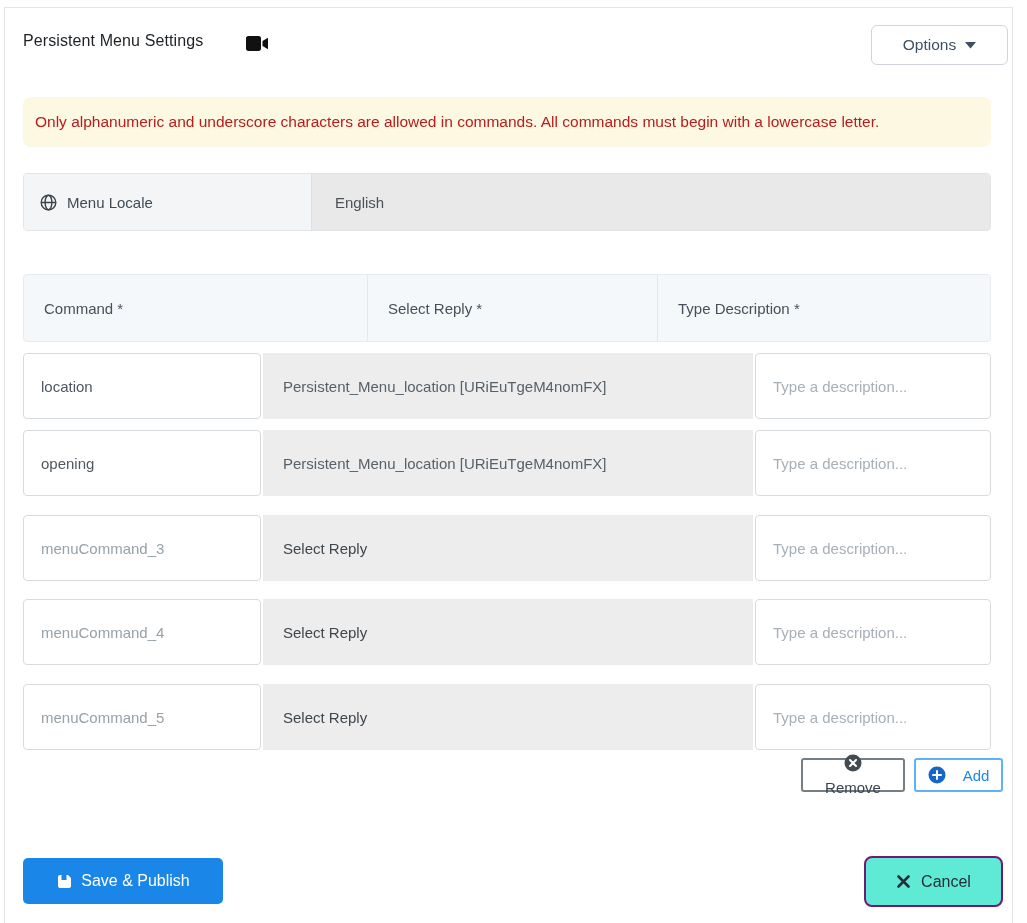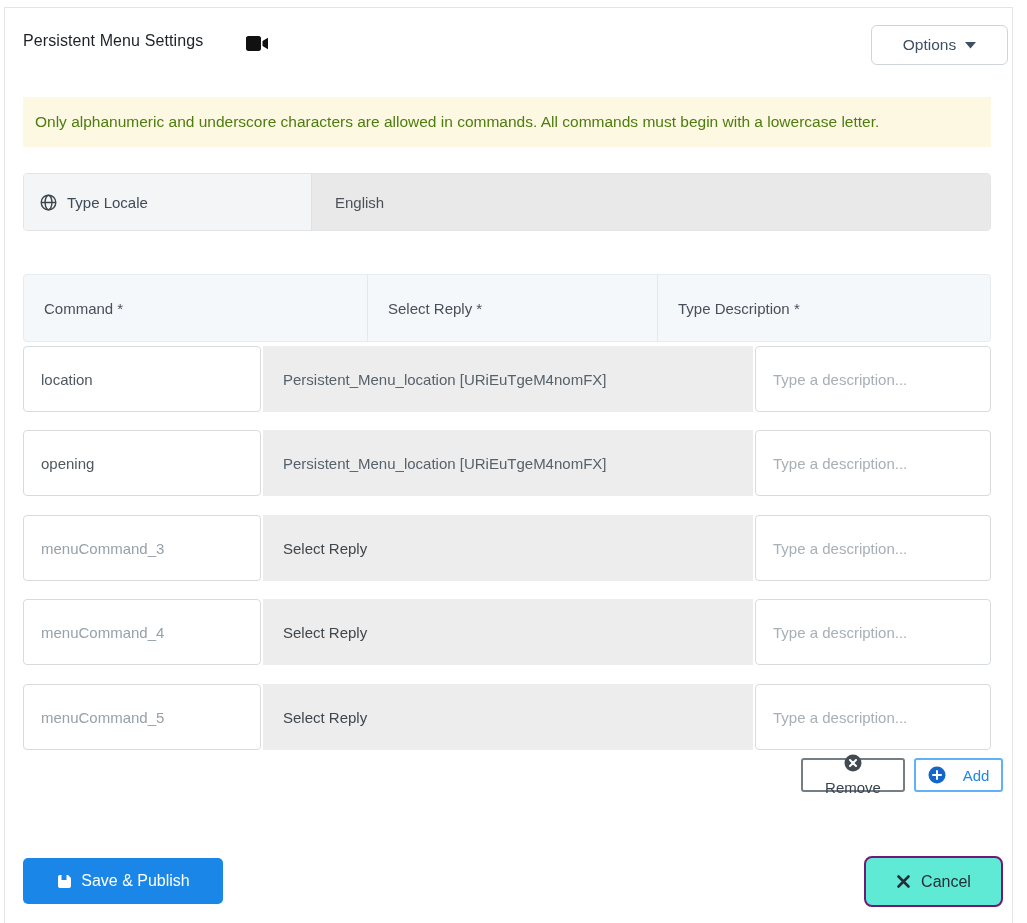--- a/index.html
+++ b/index.html
@@ -18,23 +18,23 @@
   .page-title { left:18px; top:24px; font-size:16px; font-weight:400; color:#1e2226; letter-spacing:.1px; }
   .cam-icon { left:240px; top:27px; line-height:0; }
   .options-btn {
     left:866px; top:17px; width:137px; height:40px;
     background:#fff; border:1px solid #cfd4da; border-radius:6px;
     display:flex; align-items:center; justify-content:center; gap:9px;
     font-size:15.5px; color:#3d4f63; font-family:inherit; cursor:pointer;
   }
   .alert-banner {
     left:18px; top:89px; width:968px; height:50px;
-    background:var(--alert-bg); border-radius:0;
+    background:var(--alert-bg); border-radius:8px;
     display:flex; align-items:center; padding:0 12px;
-    font-size:15.5px; color:#4d7c0f;
+    font-size:15.5px; color:#b91c1c;
   }
   .locale-row {
     left:18px; top:165px; width:968px; height:58px;
     border:1px solid #e2e5e8; border-radius:4px; display:flex; overflow:hidden;
   }
   .locale-label {
     width:288px; background:var(--locale-label-bg); border-right:1px solid #dfe2e5;
     display:flex; align-items:center; gap:10px; padding-left:16px;
     font-size:15px; color:#3e4b58;
   }
@@ -48,21 +48,21 @@
     background:var(--header-bg); border:1px solid #e8ecef; border-radius:4px;
     display:flex;
   }
   .th { display:flex; align-items:center; padding-left:20px; font-size:15px; color:#47505a; }
   .th-1 { width:343px; }
   .th-2 { width:290px; border-left:1px solid #e3e8eb; }
   .th-3 { flex:1; border-left:1px solid #e3e8eb; }
 
   .rows-host { position:absolute; left:18px; top:338px; width:968px; height:405px; }
   .trow { position:absolute; left:0; width:968px; height:66px; }
-  .trow:nth-child(1){ top:0;padding-left:36px; }
+  .trow:nth-child(1){ top:7px;padding-left:36px; }
   .trow:nth-child(2){ top:84px; }
   .trow:nth-child(3){ top:169px; }
   .trow:nth-child(4){ top:253px; }
   .trow:nth-child(5){ top:338px; }
   .cmd-input {
     position:absolute; left:0; top:0; width:238px; height:66px;
     border:1px solid #d8dbde; border-radius:4px; background:#fff;
     padding:0 17px; font-size:15px; color:#4f5860; font-family:inherit; outline:none;
   }
   .cmd-input::placeholder { color:#97a1a9; opacity:1; }
@@ -134,21 +134,21 @@
 
   <div class="abs locale-row">
     <div class="locale-label">
       <span class="icon">
         <svg width="17" height="17" viewBox="0 0 17 17" fill="none" stroke="#3a454e" stroke-width="1.4">
           <circle cx="8.5" cy="8.5" r="7.3"></circle>
           <ellipse cx="8.5" cy="8.5" rx="3.4" ry="7.3"></ellipse>
           <path d="M1.5 8.5h14"></path>
         </svg>
       </span>
-      <span>Type Locale</span>
+      <span>Menu Locale</span>
     </div>
     <div class="locale-value">
       <span>English</span>
     </div>
   </div>
 
   <div class="abs thead">
     <div class="th th-1">Command *</div>
     <div class="th th-2">Select Reply *</div>
     <div class="th th-3">Type Description *</div>

